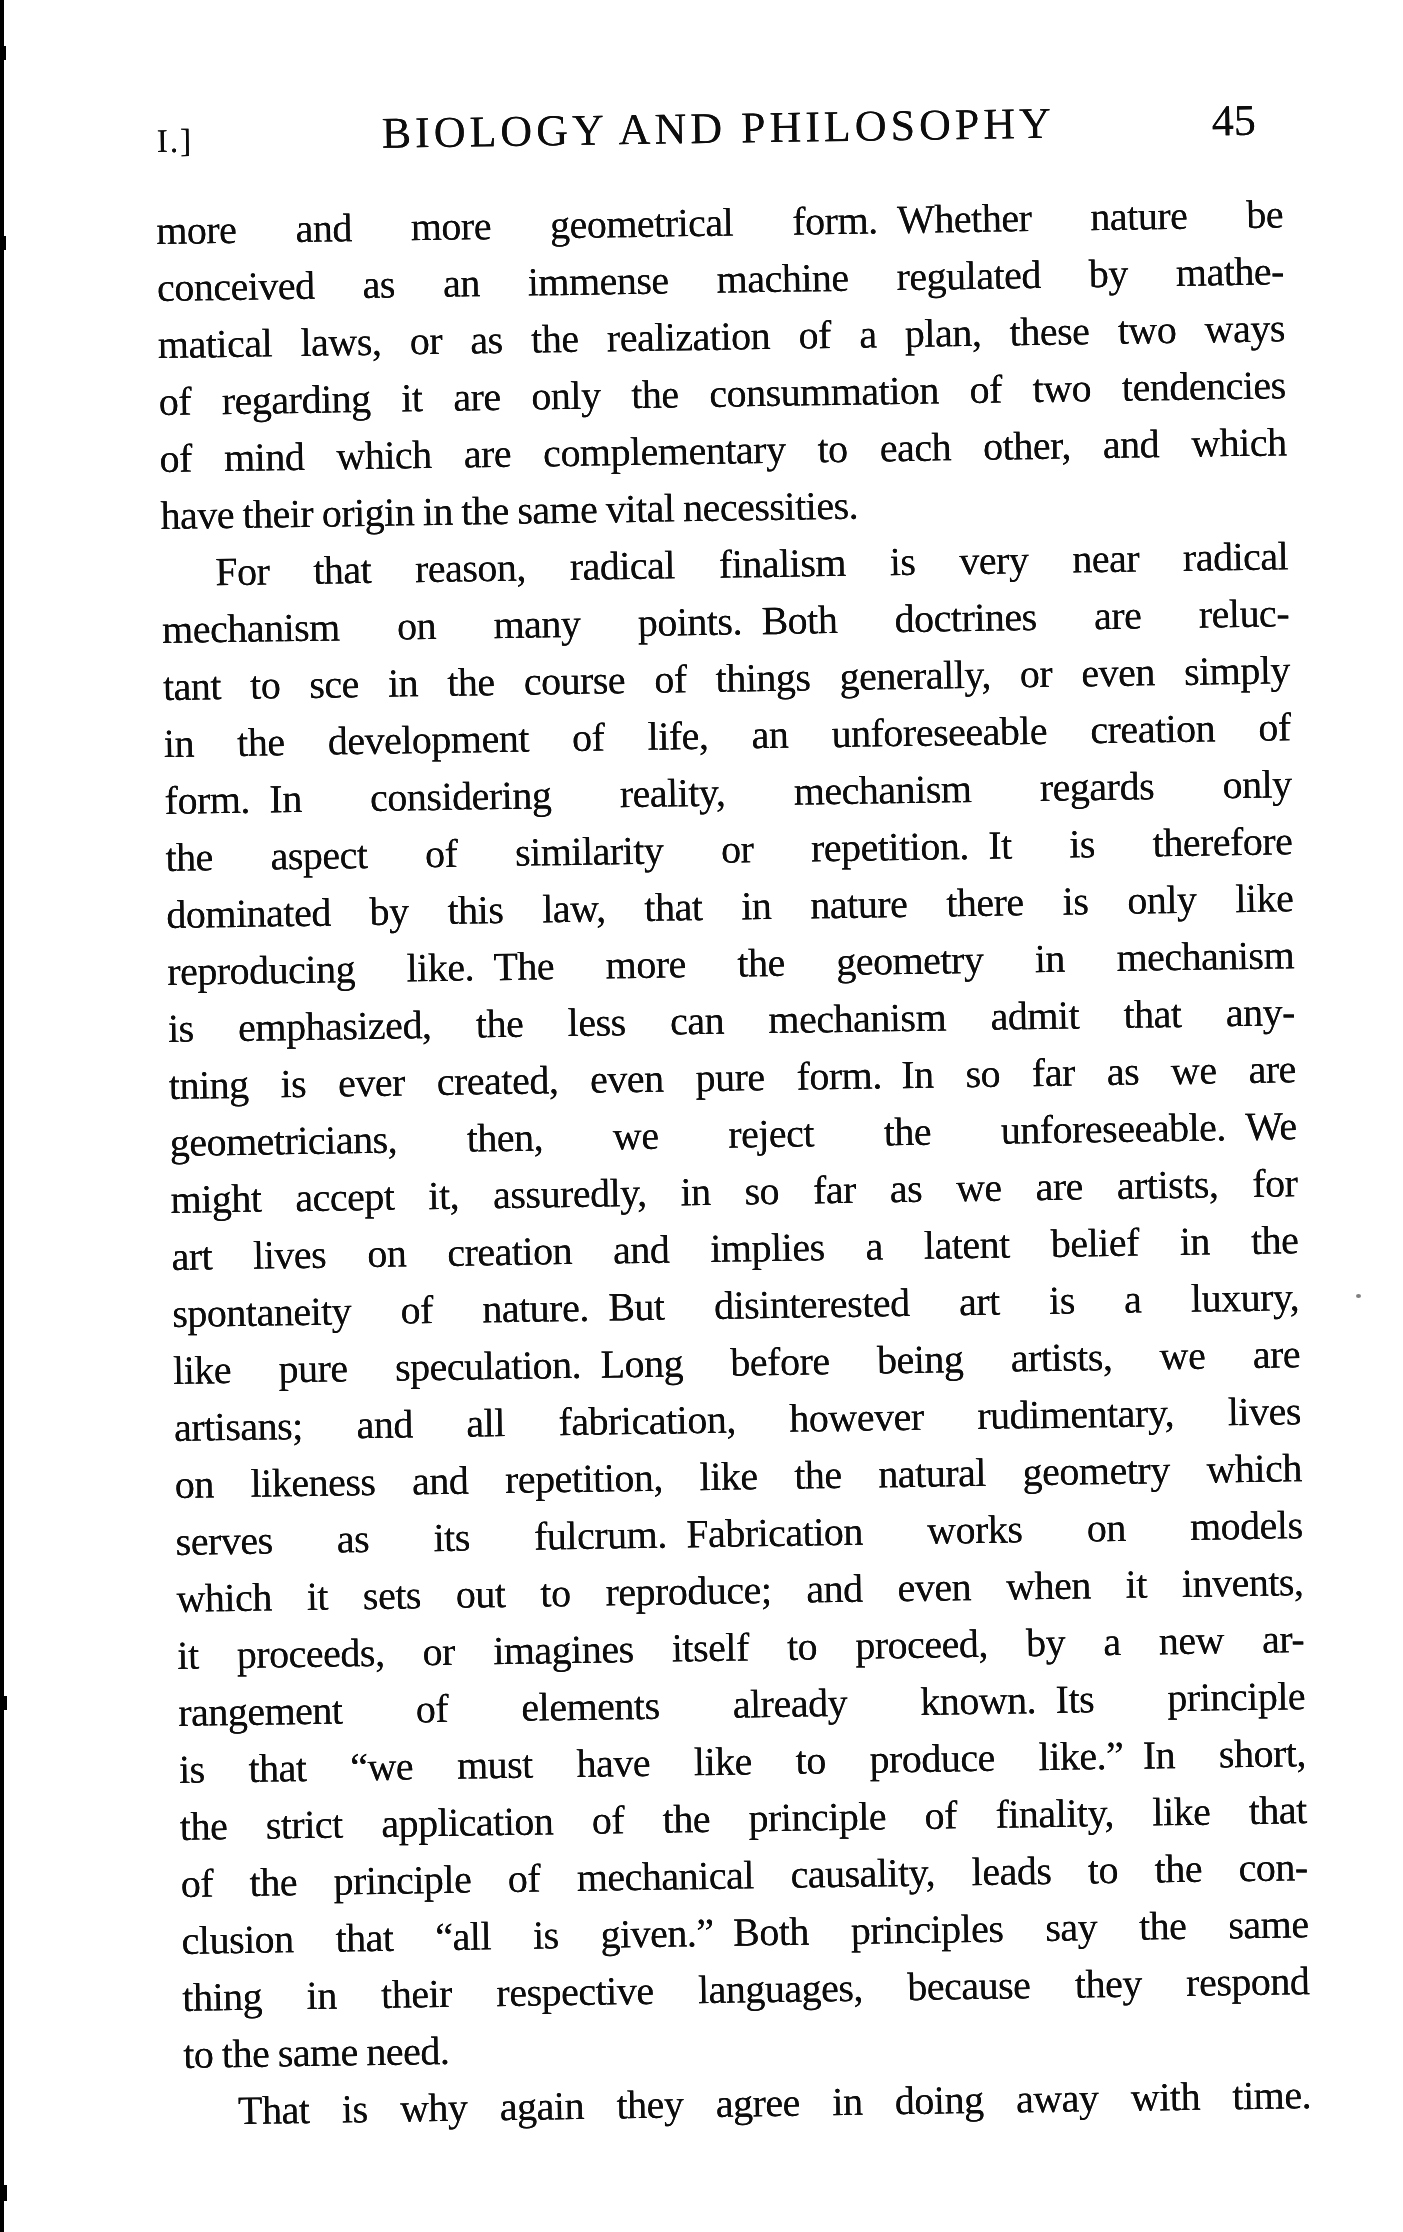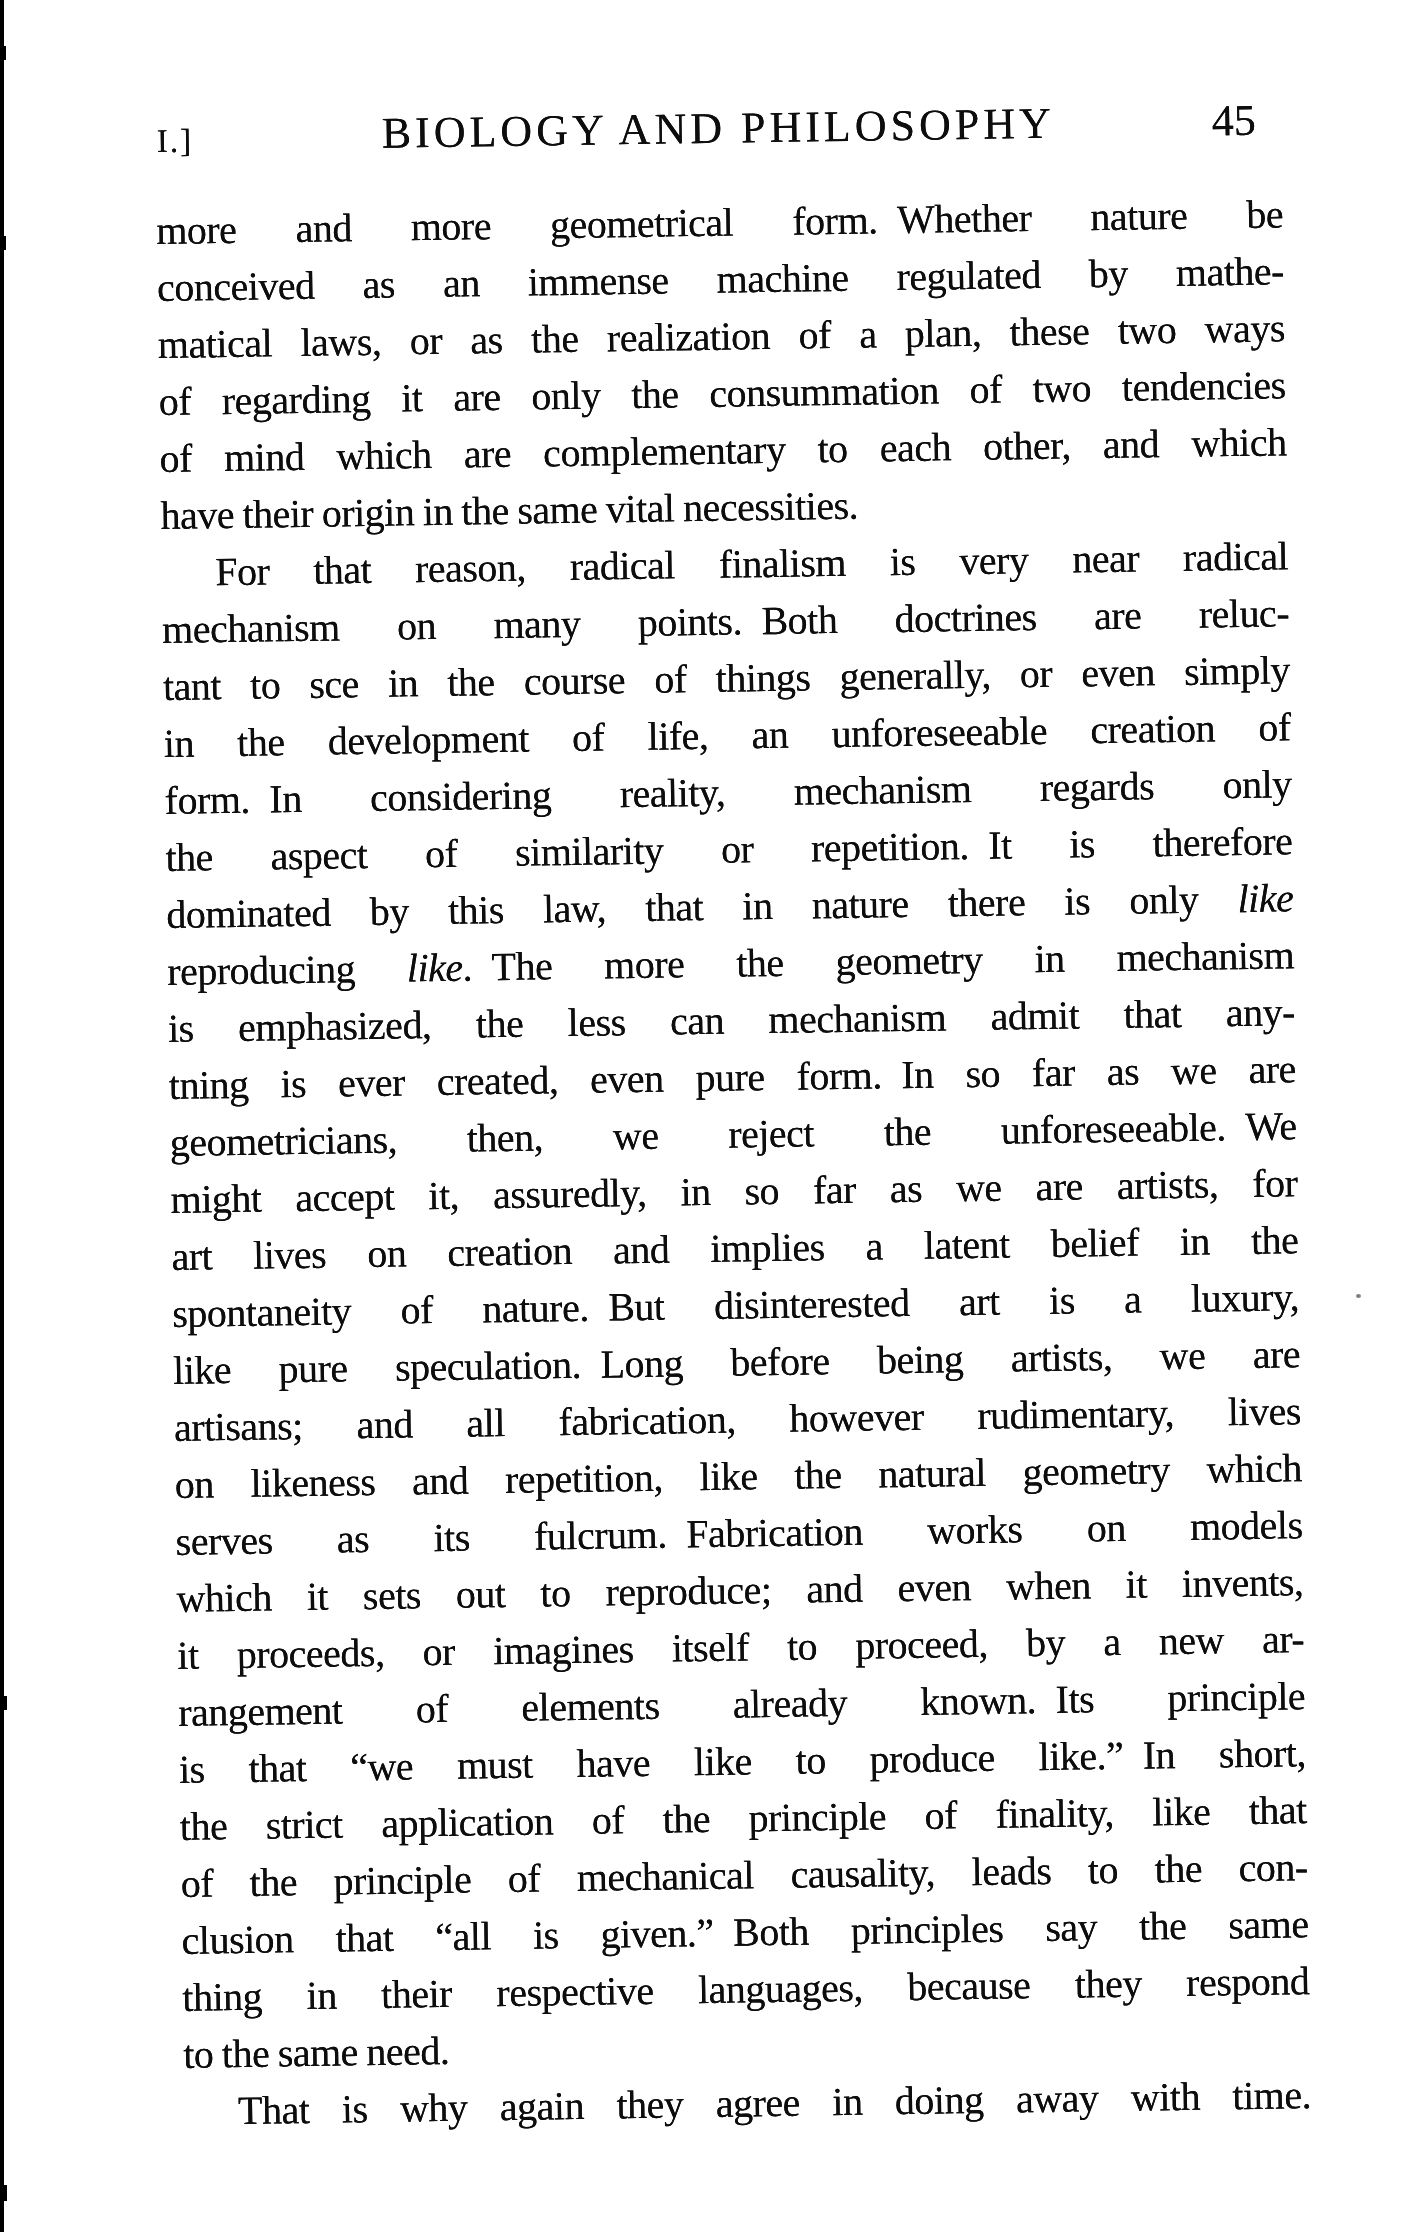--- a/index.html
+++ b/index.html
@@ -40,21 +40,21 @@
     font-size:40px;line-height:57px;letter-spacing:-0.5px;word-spacing:-1px;
   }
   .para{margin:0;}
   .para.ind .ln:first-child{text-indent:54px;}
   .ln{
     text-align:justify;
     text-align-last:justify;
     min-height:57px;
   }
   .ln.end{text-align-last:left;}
-  .it{font-style:italic;}
+  .it{}
   .speck{
     position:absolute;background:#3a3a3a;border-radius:50%;opacity:.65;
   }
   .speck.s1{left:1356px;top:1294px;width:5px;height:4px;}
 </style>
 </head>
 <body>
 
 <div class="scan-edge"></div>
 

